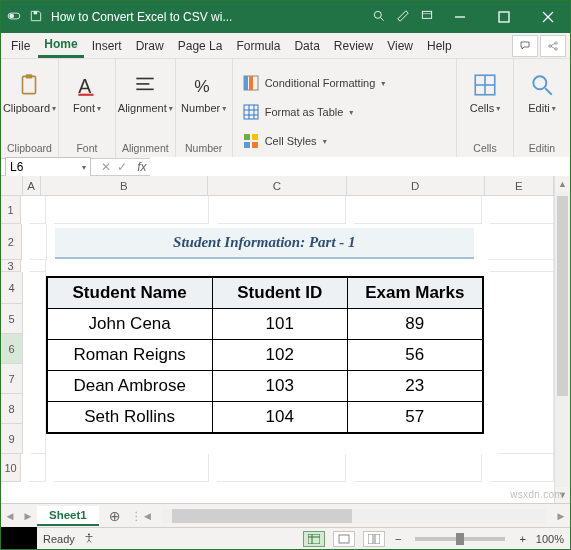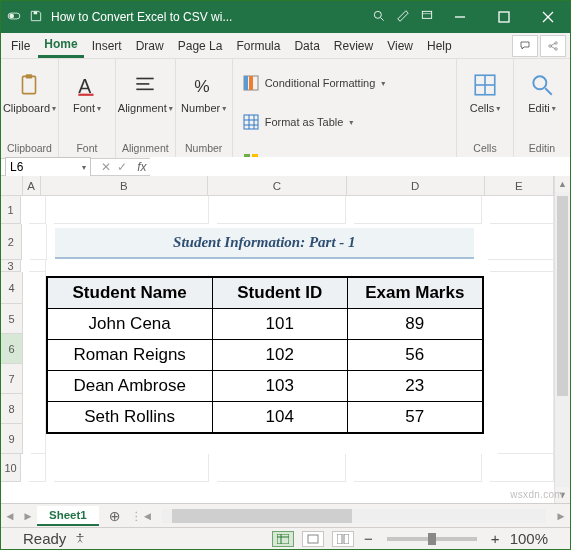--- a/index.html
+++ b/index.html
@@ -47,21 +47,21 @@
   .colB { width: 170px; }
   .colC { width: 140px; }
   .colD { width: 140px; }
   .colE { width: 70px; }
   .sheettabs { height: 24px; background:#f3f2f1; border-top:1px solid #d1cfce; display:flex; align-items:center; font-size:11.5px; }
   .navtri { width:18px; text-align:center; color:#999; }
   .tab.active { border-bottom:2px solid #217346; padding:3px 12px; background:#fff; color:#217346; font-weight:600; }
   .addtab { padding:0 10px; color:#666; font-size:14px; }
   .hscroll { flex:1; height:14px; margin:4px 6px; background:#efefef; position:relative; }
   .hscroll .thumb { position:absolute; left:10px; top:0; width:180px; height:14px; background:#cfcfcf; }
-  .statusbar { height: 22px; background:#f3f2f1; border-top:1px solid #d1cfce; display:flex; align-items:center; font-size:15px; color:#444; padding:0 22px; gap:8px; }
+  .statusbar { height: 22px; background:#f3f2f1; border-top:1px solid #d1cfce; display:flex; align-items:center; font-size:11px; color:#444; padding:0 6px; gap:8px;margin-left:36px; }
   .statusbar .spacer { flex:1; }
   .viewbtn { width:22px; height:16px; border:1px solid #c8c6c4; background:#fff; display:flex; align-items:center; justify-content:center; }
   .viewbtn.active { background:#d7e8d7; border-color:#6ea56e; }
   .zoomslider { width:90px; height:4px; background:#c8c6c4; position:relative; margin:0 4px; }
   .zoomslider .tick { position:absolute; left:50%; top:-3px; width:1px; height:10px; background:#888;}
   .zoomslider .knob { position:absolute; left:50%; top:-4px; width:8px; height:12px; background:#888; transform:translateX(-50%);}
   
   .titlebox { margin:4px 6px 2px 0; background:#eef3f6; border-bottom:2px solid #a6c0d8; text-align:center; font-size:15px; font-weight:700; color:#2f4f72; padding:6px 4px; font-family:'Times New Roman',serif; font-style:italic;}
   .tbl { margin:4px 6px 0 0; border:2px solid #000; border-collapse:collapse; width: calc(170px + 140px + 140px - 12px); }
   .tbl th, .tbl td { border:1.5px solid #000; padding:5px 6px; font-size:17px; text-align:center; }
@@ -218,21 +218,21 @@
           <div class="lbl">
               <span>Number</span>
               <span class="caret">▾</span>
             </div>
         </div>
       </div>
       <div class="gname">Number</div>
     </div>
 
     <div class="rgroup styles">
-      <div class="body" style="flex-direction:column; align-items:flex-start; padding-left:4px; gap:11px;">
+      <div class="body" style="flex-direction:column; align-items:flex-start; padding-left:4px; gap:1px;">
         <div class="row">
           <div class="ic">
               <svg width="16" height="16" viewBox="0 0 16 16">
                 <rect x="1" y="1" width="14" height="14" fill="none" stroke="#888" stroke-width="1"></rect>
                 <rect x="1" y="1" width="4" height="14" fill="#5b9bd5"></rect>
                 <rect x="6" y="1" width="4" height="14" fill="#ed7d31"></rect>
               </svg>
             </div>
           <span>Conditional Formatting</span>
             <span class="caret">▾</span>

